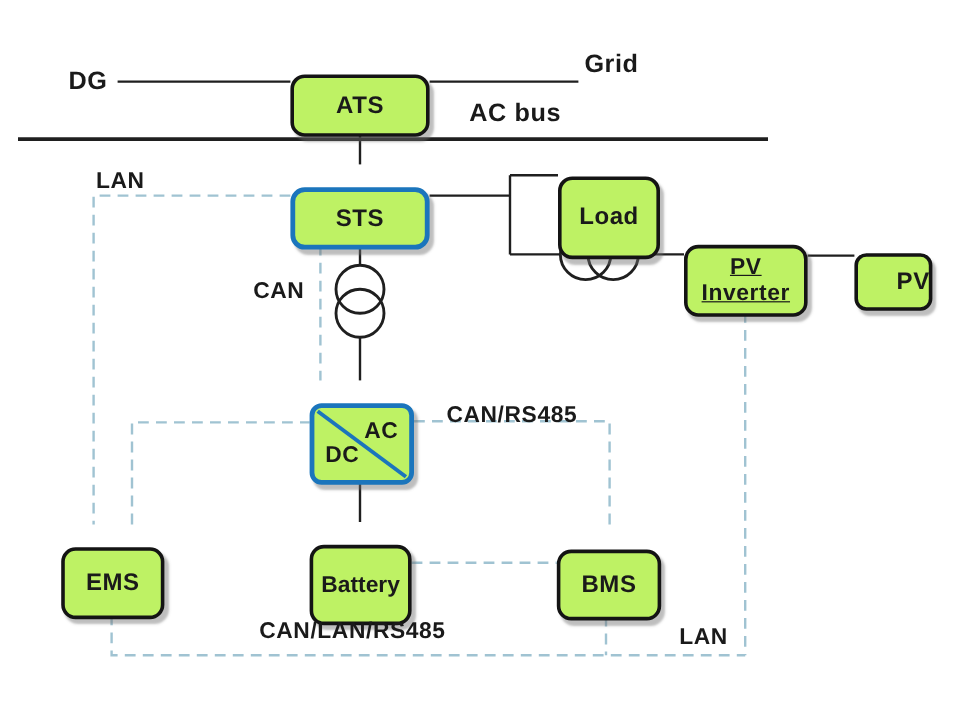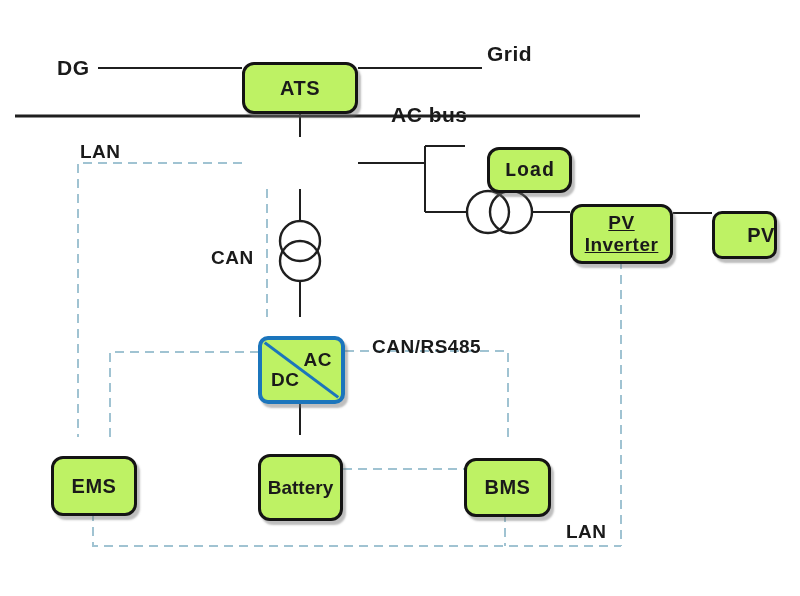--- a/index.html
+++ b/index.html
@@ -77,22 +77,25 @@
       <path d="M93 497 V546 H621"></path>
       <path d="M505 498 V546"></path>
       <path d="M621 245 V546"></path>
     </g>
   </svg>
 
   <div class="node" style="left:242px;top:43px;width:116px;height:52px;">
     <span class="node-label">ATS</span>
   </div>
 
+  <div class="node blue" style="left:242px;top:137px;width:116px;height:52px;">
+    <span class="node-label">STS</span>
+  </div>
 
-  <div class="node" style="left:487px;top:128px;width:85px;height:46px;font-family:Liberation Mono, monospace;">
+  <div class="node" style="left:465px;top:128px;width:85px;height:69px;">
     <span class="node-label">Load</span>
   </div>
 
   <div class="node" style="left:570px;top:185px;width:103px;height:60px;font-size:19px;">
     <span class="node-label" style="width:80px;text-decoration:underline;">PV Inverter</span>
   </div>
 
   <div class="node" style="left:712px;top:192px;width:65px;height:48px;border-radius:10px;padding-left:33px;">
     <span class="node-label">PV</span>
   </div>
@@ -112,20 +115,21 @@
   <div class="node" style="left:464px;top:439px;width:87px;height:59px;">
     <span class="node-label">BMS</span>
   </div>
 
   <div class="node" style="left:258px;top:435px;width:85px;height:67px;font-size:19px;letter-spacing:0;">
     <span class="node-label">Battery</span>
   </div>
 
   <div class="lbl big" style="left:57px;top:57px;">DG</div>
   <div class="lbl big" style="left:487px;top:43px;">Grid</div>
-  <div class="lbl big" style="left:391px;top:104px;">AC bus</div>
+  <div class="lbl big" style="left:391px;top:84px;">AC bus</div>
 
   <div class="lbl" style="left:80px;top:142px;">LAN</div>
-  <div class="lbl" style="left:211px;top:248px;">CAN</div>
+  <div class="lbl" style="left:211px;top:233px;">CAN</div>
   <div class="lbl" style="left:372px;top:337px;">CAN/RS485</div>
+  <div class="lbl" style="left:216px;top:517px;">CAN/LAN/RS485</div>
   <div class="lbl" style="left:566px;top:522px;">LAN</div>
 
 </div>
 
 </body></html>

